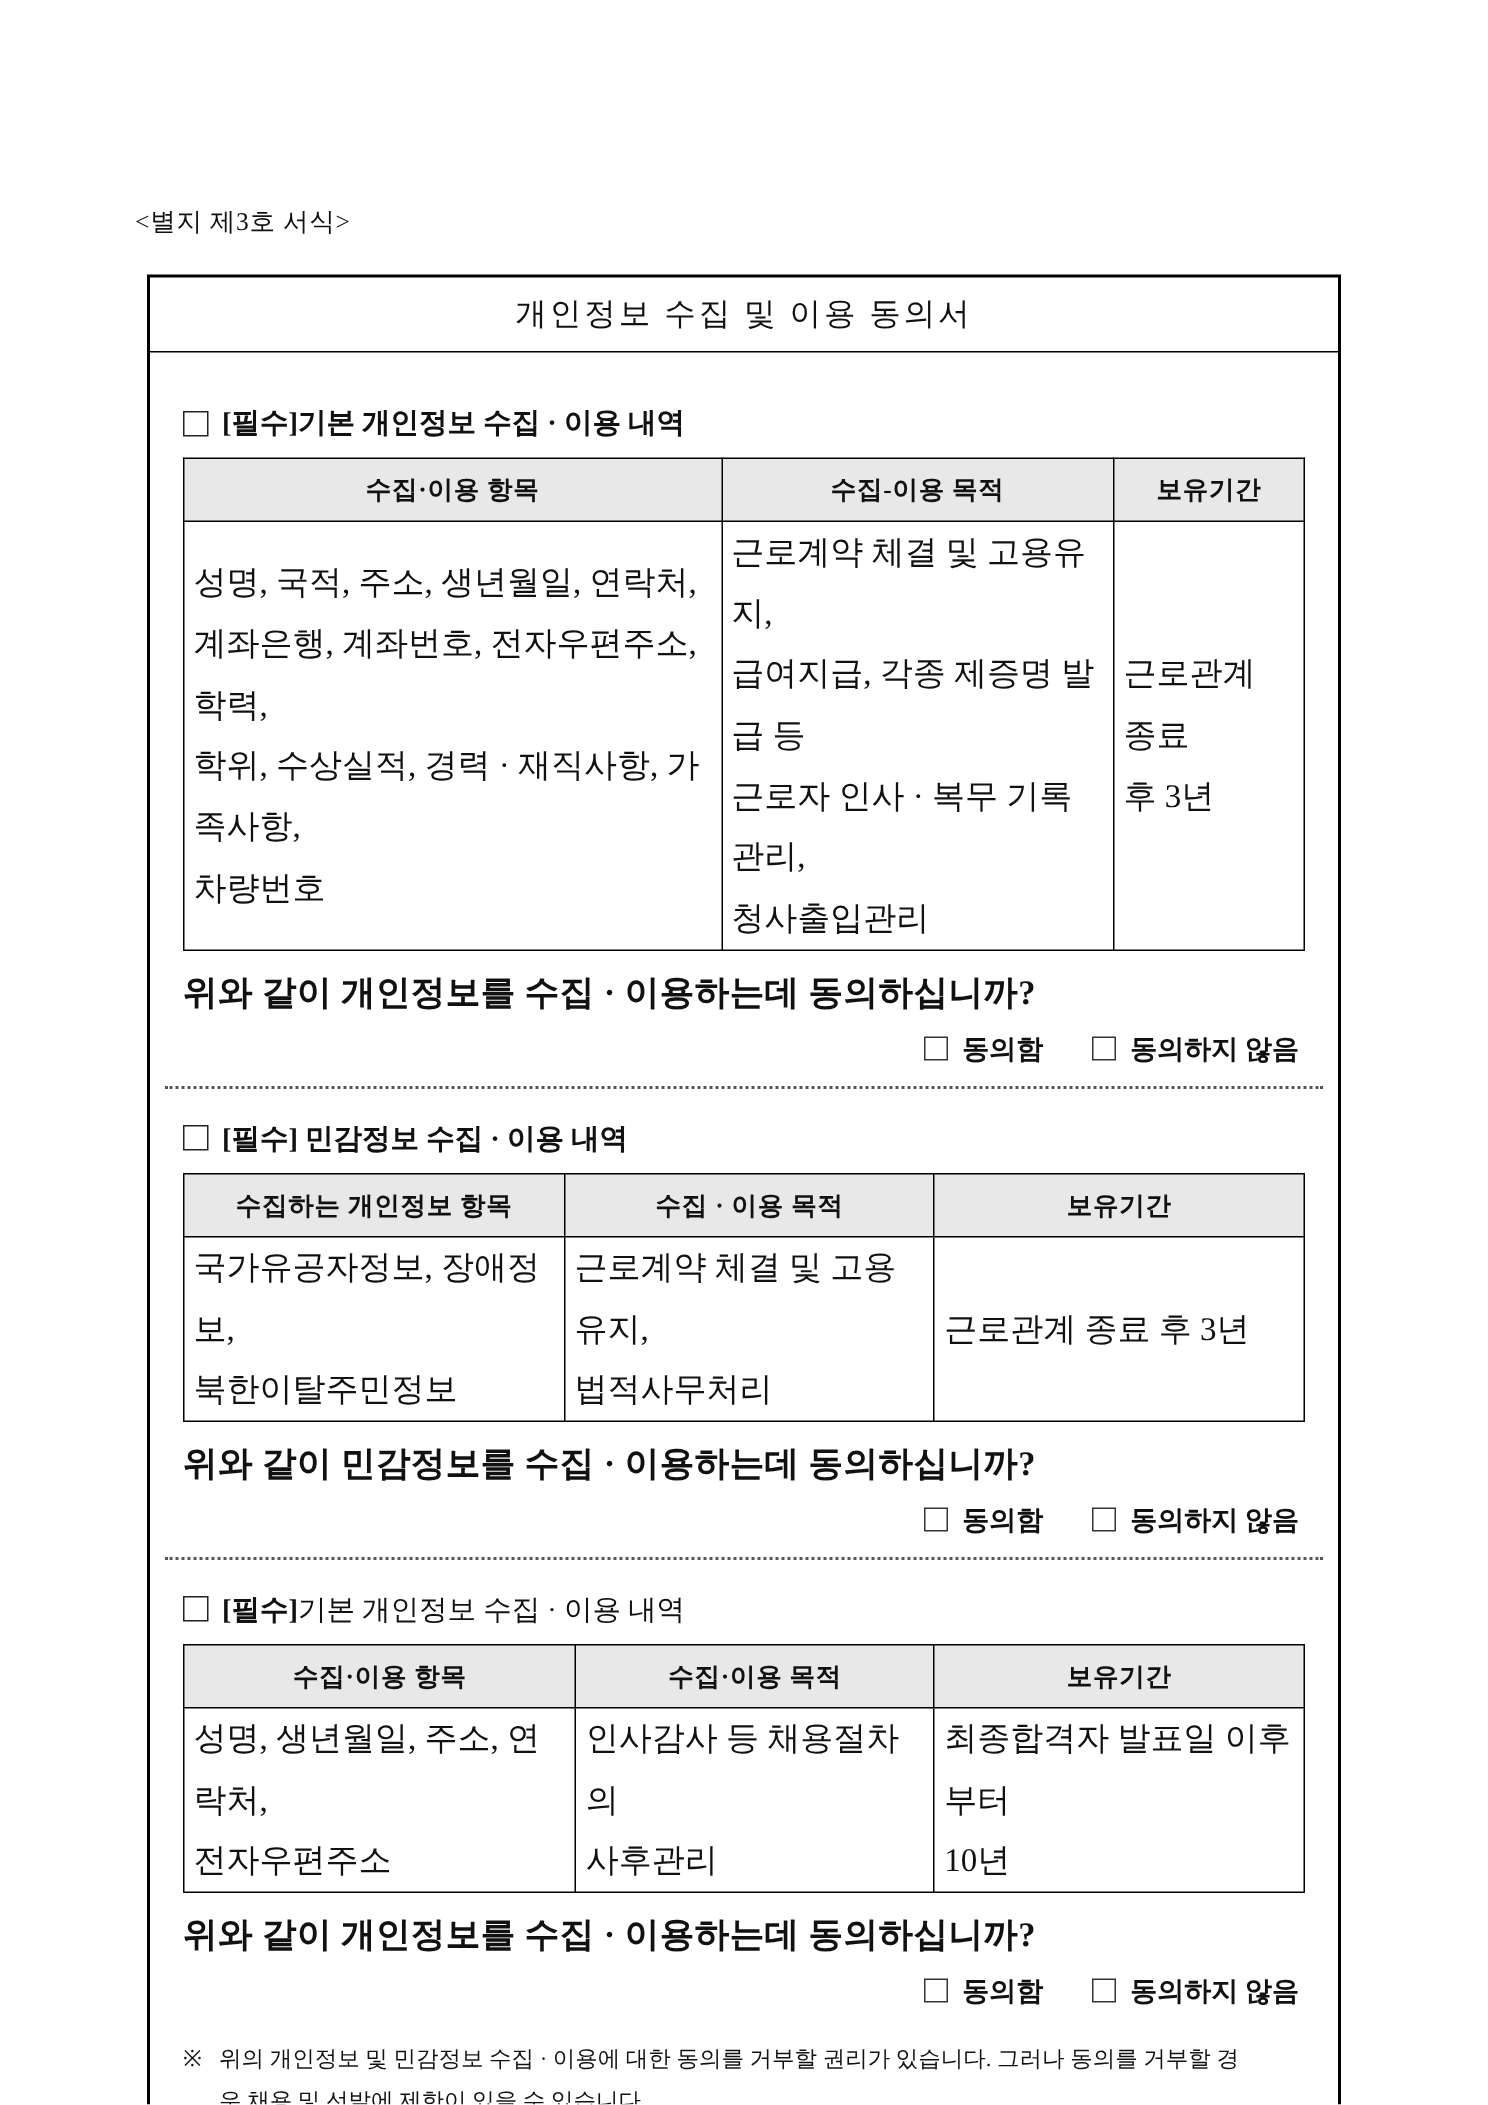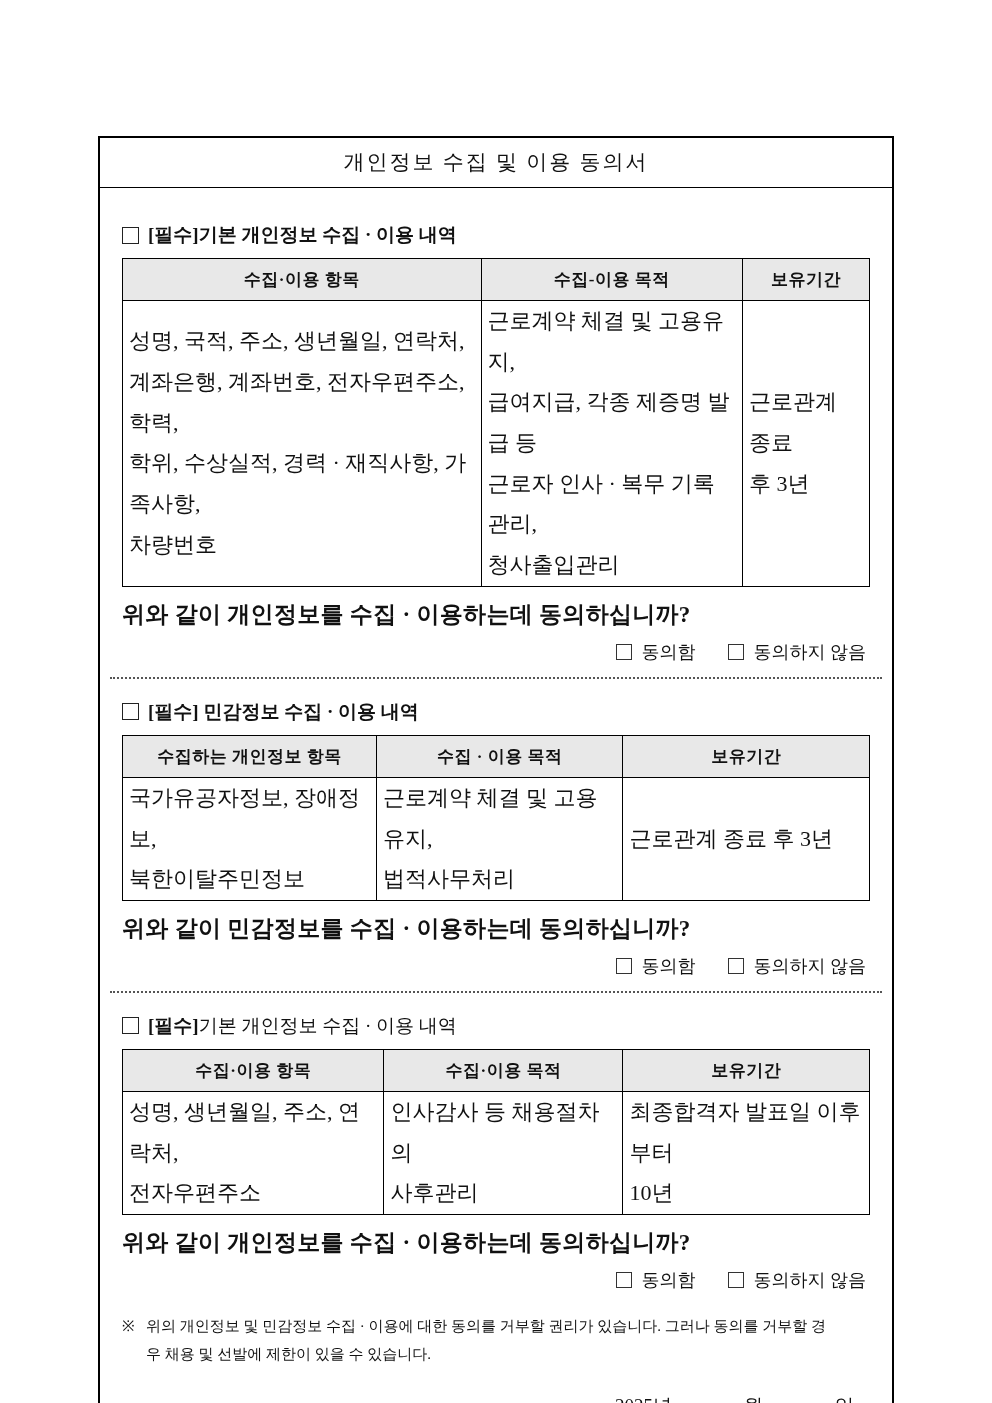--- a/index.html
+++ b/index.html
@@ -88,20 +88,21 @@
     margin: 12px 0 10px 0;
     letter-spacing: 0.3px;
   }
   .options {
     display: flex;
     justify-content: flex-end;
     align-items: center;
     font-size: 18px;
     padding-right: 4px;
     margin-bottom: 6px;
+    font-weight: bold;
   }
   .option { display: inline-flex; align-items: center; cursor: pointer; }
   .option + .option { margin-left: 32px; }
   .checkbox {
     display: inline-block;
     width: 16px; height: 16px;
     border: 1.5px solid #333333;
     margin-right: 10px;
   }
   .dotted-sep {
@@ -145,20 +146,21 @@
     padding-right: 18px;
     font-weight: bold;
   }
   .recipient-line .suffix { margin-left: 48px; }
 </style>
 </head>
 <body>
 
 <div class="page">
 
+  <div class="form-label">&lt;별지 제3호 서식&gt;</div>
 
   <div class="doc-box">
     <div class="doc-title">개인정보 수집 및 이용 동의서</div>
 
     <div class="doc-body">
 
 
       <div class="section-heading">
         <span class="big-checkbox"></span>
         <span class="bold">[필수]기본 개인정보 수집 · 이용 내역</span>

